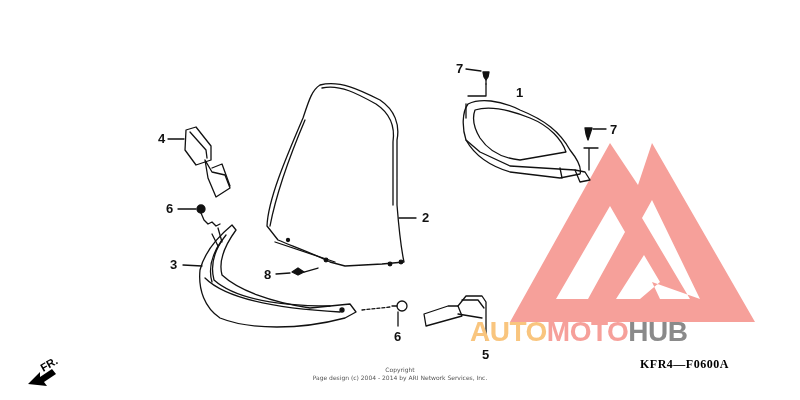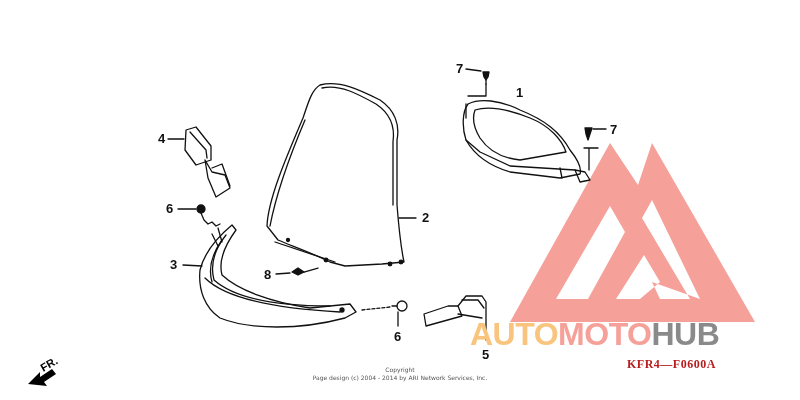--- a/index.html
+++ b/index.html
@@ -1,21 +1,21 @@
 <!DOCTYPE html>
 <html><head>
 <meta charset="utf-8">
 <style>
   html, body { margin: 0; padding: 0; background: #ffffff; }
   body { width: 800px; height: 400px; position: relative; overflow: hidden; font-family: "Liberation Sans", sans-serif; }
   .canvas { position: absolute; left: 0; top: 0; width: 800px; height: 400px; }
   .callout { position: absolute; font-family: "Liberation Sans", sans-serif; font-weight: bold; font-size: 13px; color: #111; line-height: 1; }
-  .code { position: absolute; left: 627px; top: 357px; font-family: "Liberation Serif", serif; font-weight: bold; font-size: 12px; color: #b91c1c; letter-spacing: 0.5px; text-align: center; }
+  .code { position: absolute; left: 640px; top: 357px; font-family: "Liberation Serif", serif; font-weight: bold; font-size: 12px; color: #000000; letter-spacing: 0.5px; text-align: center; }
   .copyright { position: absolute; left: 280px; top: 366px; width: 240px; text-align: center; font-family: "DejaVu Sans", sans-serif; font-size: 6px; color: #555; line-height: 8px; }
-  .wm-text { position: absolute; left: 470px; top: 318px; font-family: "Liberation Sans", sans-serif; font-weight: bold; font-size: 32px; letter-spacing: -0.5px; line-height: 1; white-space: nowrap; text-align: right; }
+  .wm-text { position: absolute; left: 470px; top: 318px; font-family: "Liberation Sans", sans-serif; font-weight: bold; font-size: 28px; letter-spacing: -0.5px; line-height: 1; white-space: nowrap; text-align: right; }
   .wm-auto { color: #f9c57e; }
   .wm-moto { color: #f6a09a; }
   .wm-hub { color: #8a8a8a; }
   .fr { position: absolute; left: 40px; top: 358px; font-family: "Liberation Sans", sans-serif; font-weight: bold; font-size: 11px; color: #000; transform: rotate(-30deg); }
 </style>
 </head>
 <body>
 
 <div class="canvas">
   <svg width="800" height="400" viewBox="0 0 800 400" xmlns="http://www.w3.org/2000/svg">

